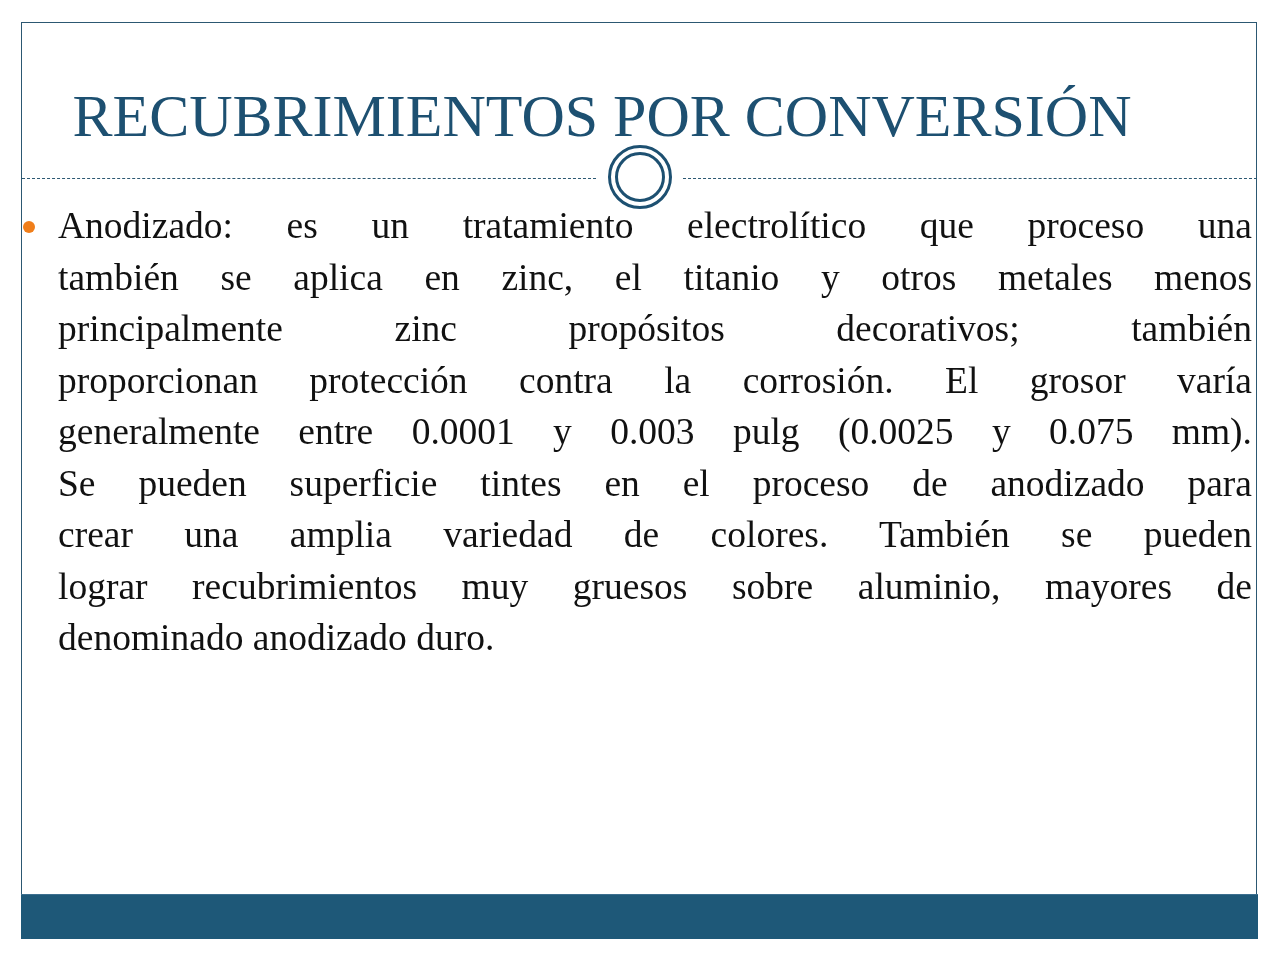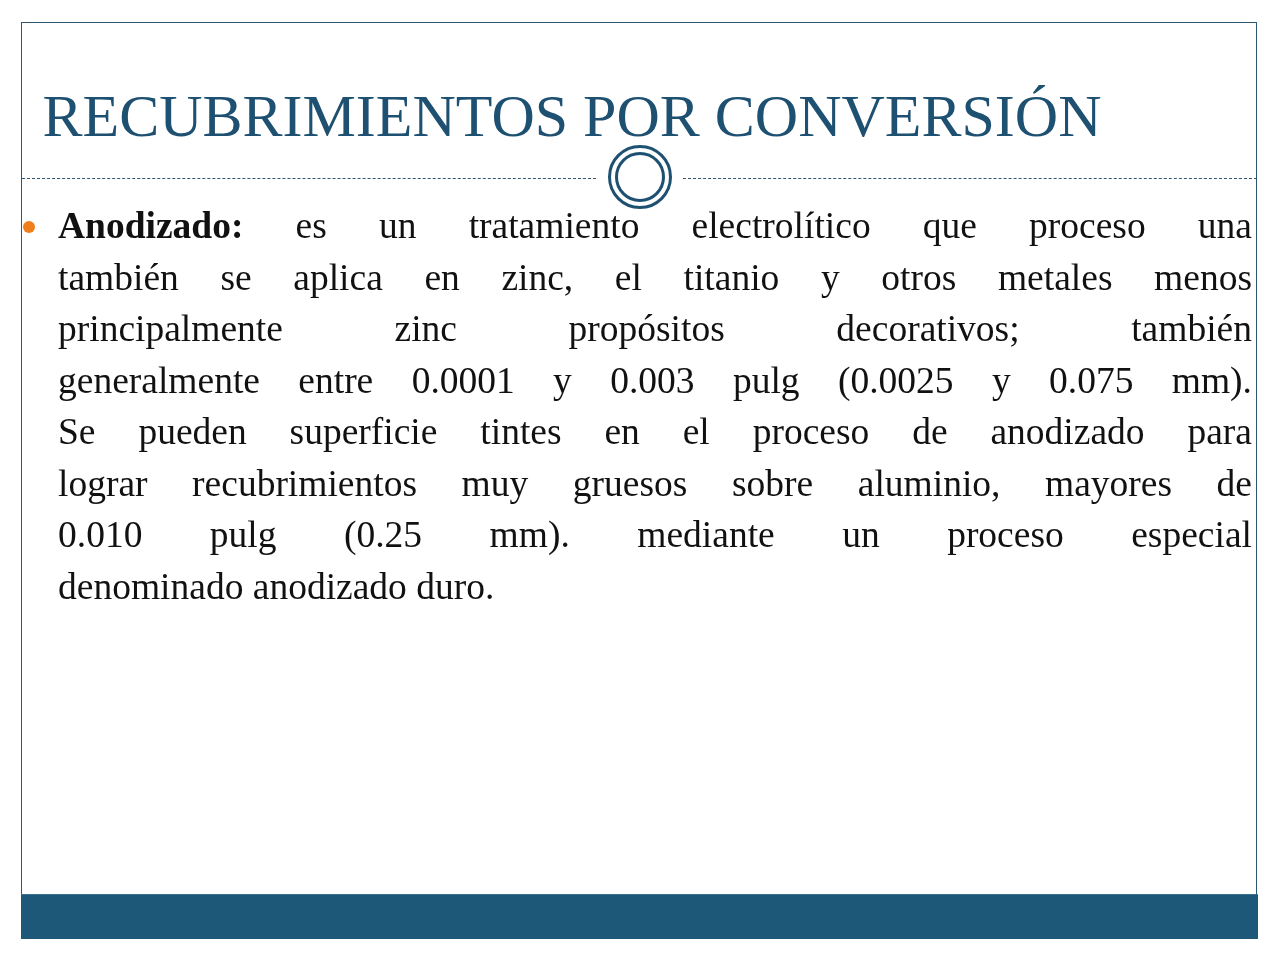--- a/index.html
+++ b/index.html
@@ -5,20 +5,21 @@
   html, body { margin: 0; padding: 0; background: #ffffff; }
   body { width: 1280px; height: 960px; position: relative; overflow: hidden; font-family: "Liberation Serif", "DejaVu Serif", serif; }
   .frame {
     position: absolute; left: 21px; top: 22px; width: 1236px; height: 915px;
     border: 1.5px solid #2c5872; box-sizing: border-box; background: #fff;
   }
   .title {
     position: absolute; left: 0; top: 80px; width: 1144px; text-align: center;
     font-size: 60px; color: #1d5071; letter-spacing: 0px; line-height: 72px;
     white-space: nowrap;
+    padding-left: 30px;
   }
   .divider {
     position: absolute; top: 178px; height: 0; border-top: 1px dashed #2c5872;
   }
   .divider.left { left: 22px; width: 574px; }
   .divider.right { left: 683px; width: 574px; }
   .ring {
     position: absolute; left: 608px; top: 145px; width: 64px; height: 64px;
     border-radius: 50%; border: 3px solid #1d5071; box-sizing: border-box; background: #fff;
   }
@@ -32,21 +33,21 @@
   }
   .body-text {
     position: absolute; left: 58px; top: 200px; width: 1194px;
     font-size: 37.5px; color: #111; line-height: 51.5px;
   }
   .line {
     display: block; height: 51.5px; white-space: nowrap;
     text-align: justify; text-align-last: justify;
   }
   .line.last { text-align-last: left; }
-  .bold { font-weight: bold; }
+  .bold { font-weight: normal; }
   .footer {
     position: absolute; left: 21px; top: 894px; width: 1237px; height: 44px;
     background: #1e5878; border-top: 1px solid #3c6f8f;
   }
 </style>
 </head>
 <body>
 
 <div class="frame"></div>
 
@@ -57,20 +58,21 @@
 <div class="ring">
   <div class="ring-inner"></div>
 </div>
 
 <div class="bullet"></div>
 
 <div class="body-text">
   <span class="line"><span class="bold">Anodizado:</span><span> es un tratamiento electrolítico que proceso una</span></span>
   <span class="line">también se aplica en zinc, el titanio y otros metales menos</span>
   <span class="line">principalmente zinc propósitos decorativos; también</span>
+  <span class="line">proporcionan protección contra la corrosión. El grosor varía</span>
   <span class="line">generalmente entre 0.0001 y 0.003 pulg (0.0025 y 0.075 mm).</span>
   <span class="line">Se pueden superficie tintes en el proceso de anodizado para</span>
+  <span class="line">crear una amplia variedad de colores. También se pueden</span>
   <span class="line">lograr recubrimientos muy gruesos sobre aluminio, mayores de</span>
-  <span class="line">0.010 pulg (0.25 mm). mediante un proceso especial</span>
   <span class="line last">denominado anodizado duro.</span>
 </div>
 
 <div class="footer"></div>
 
 </body></html>

